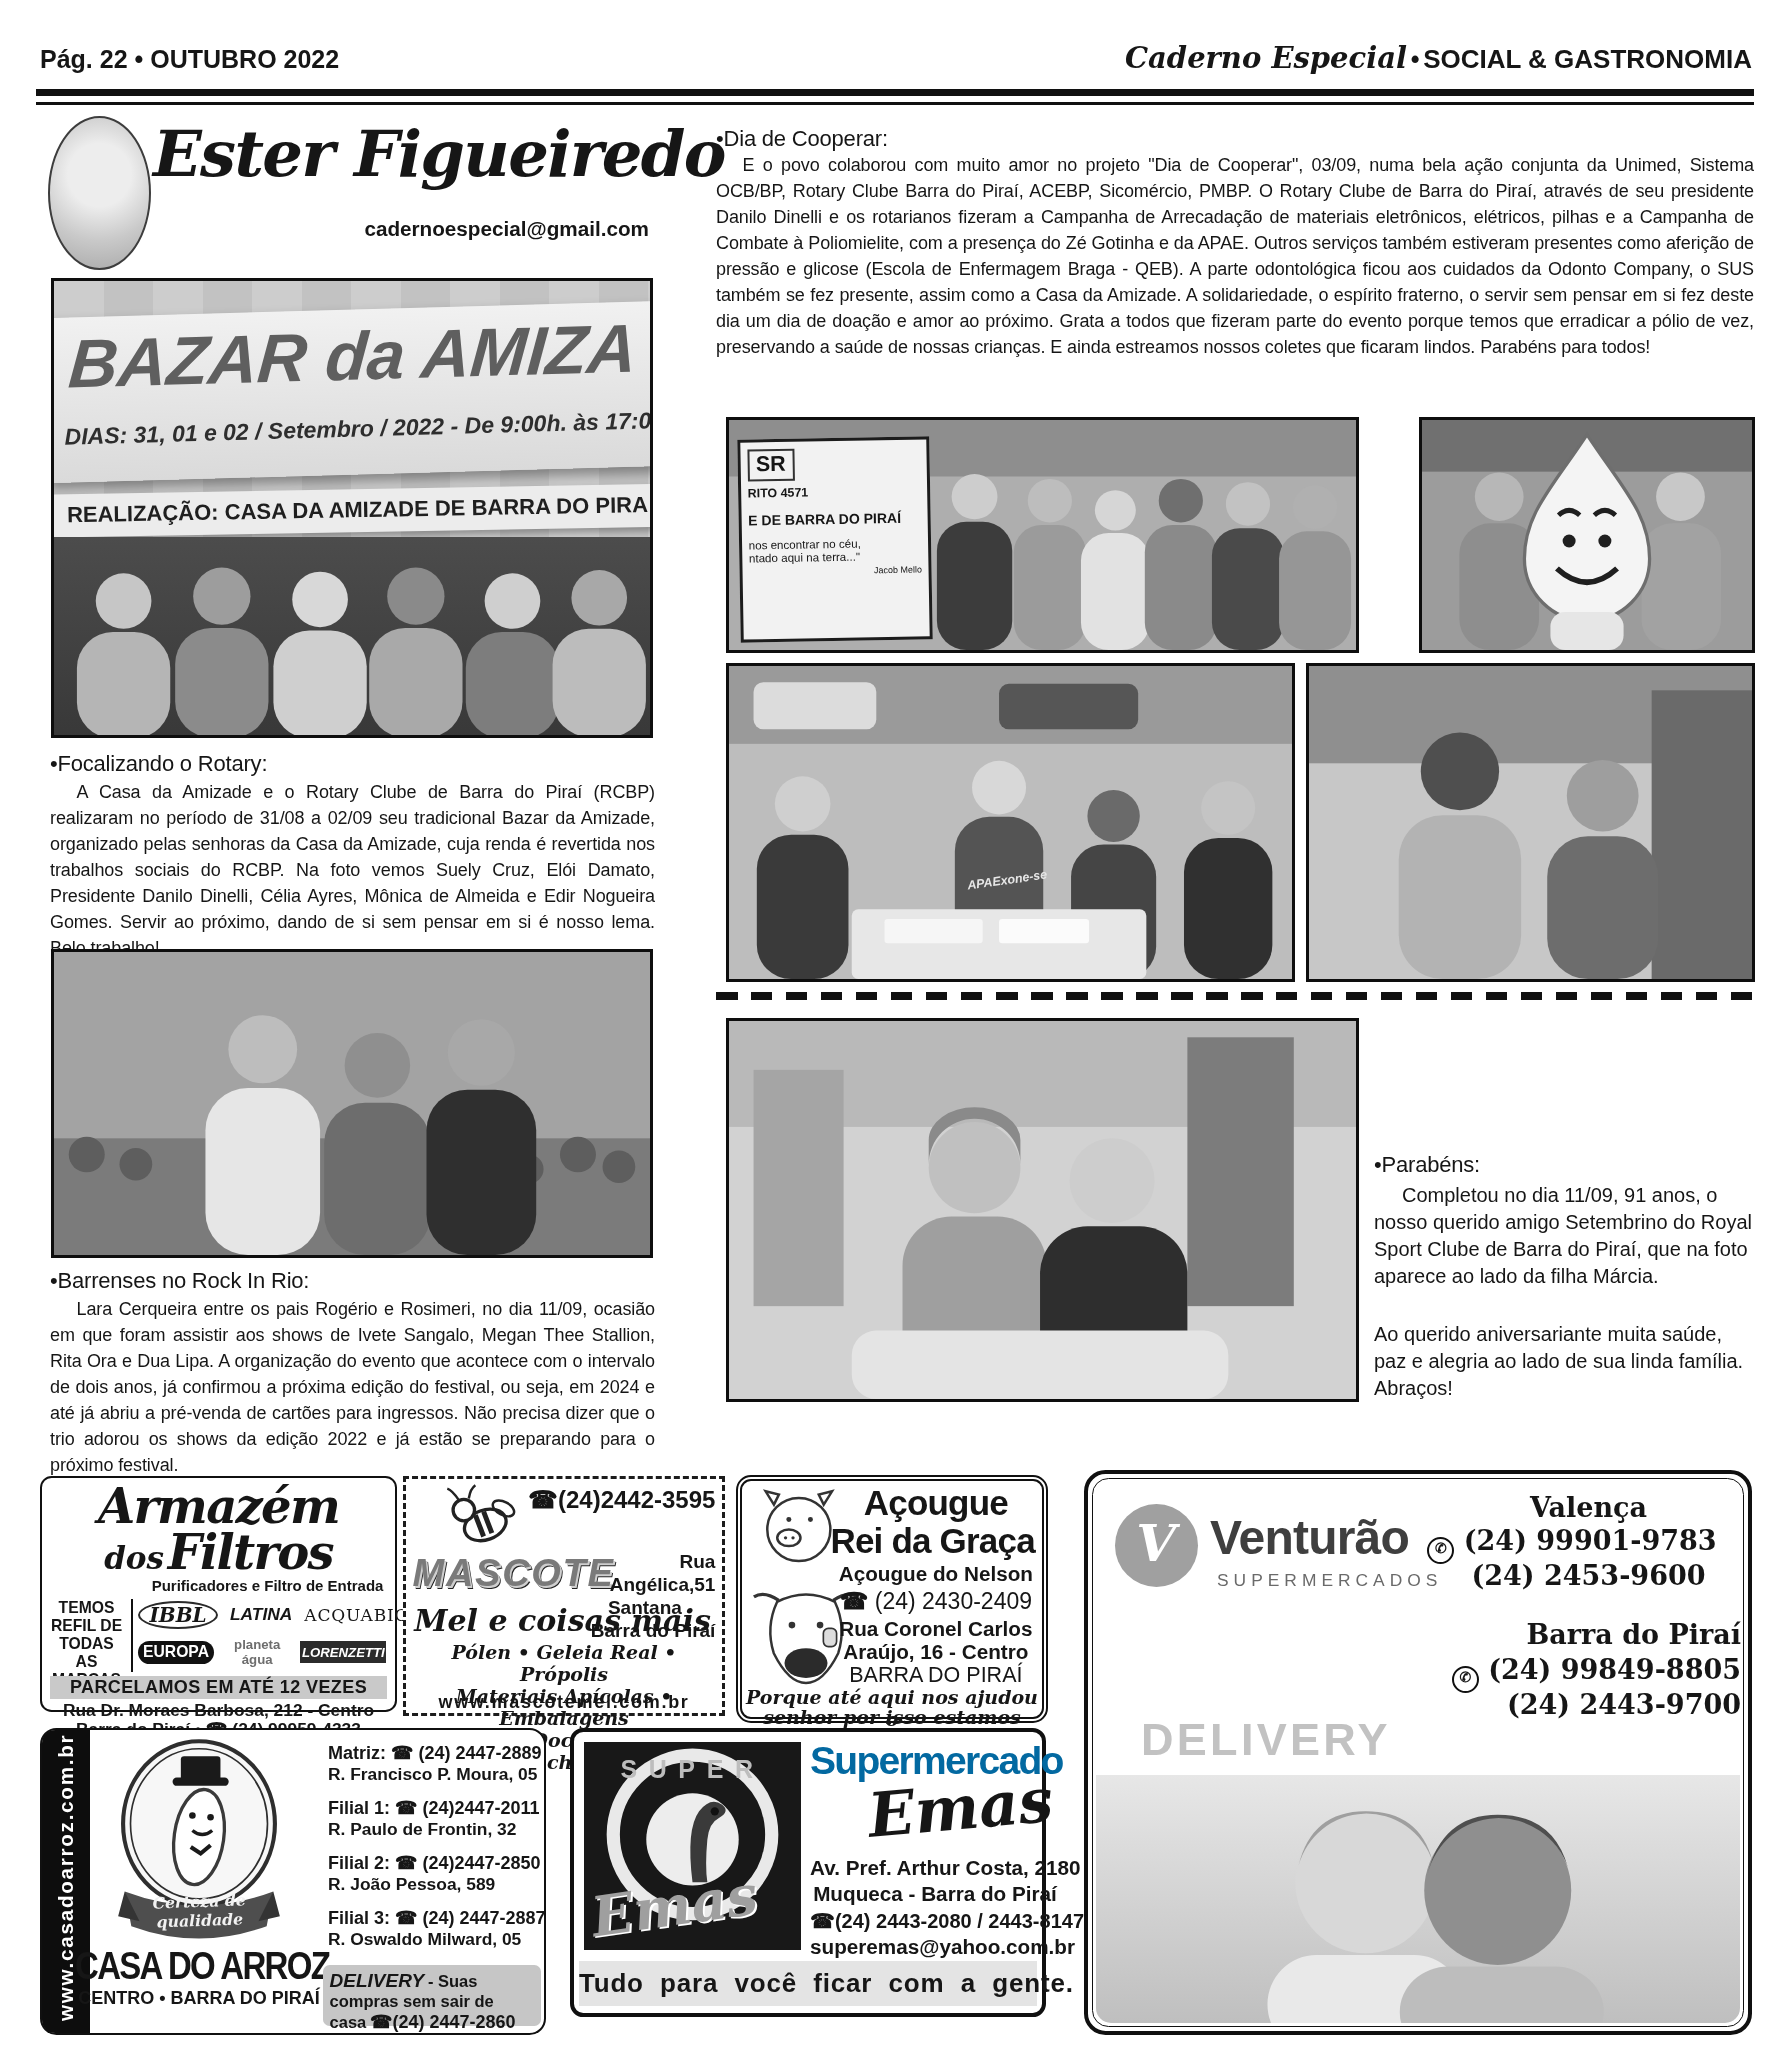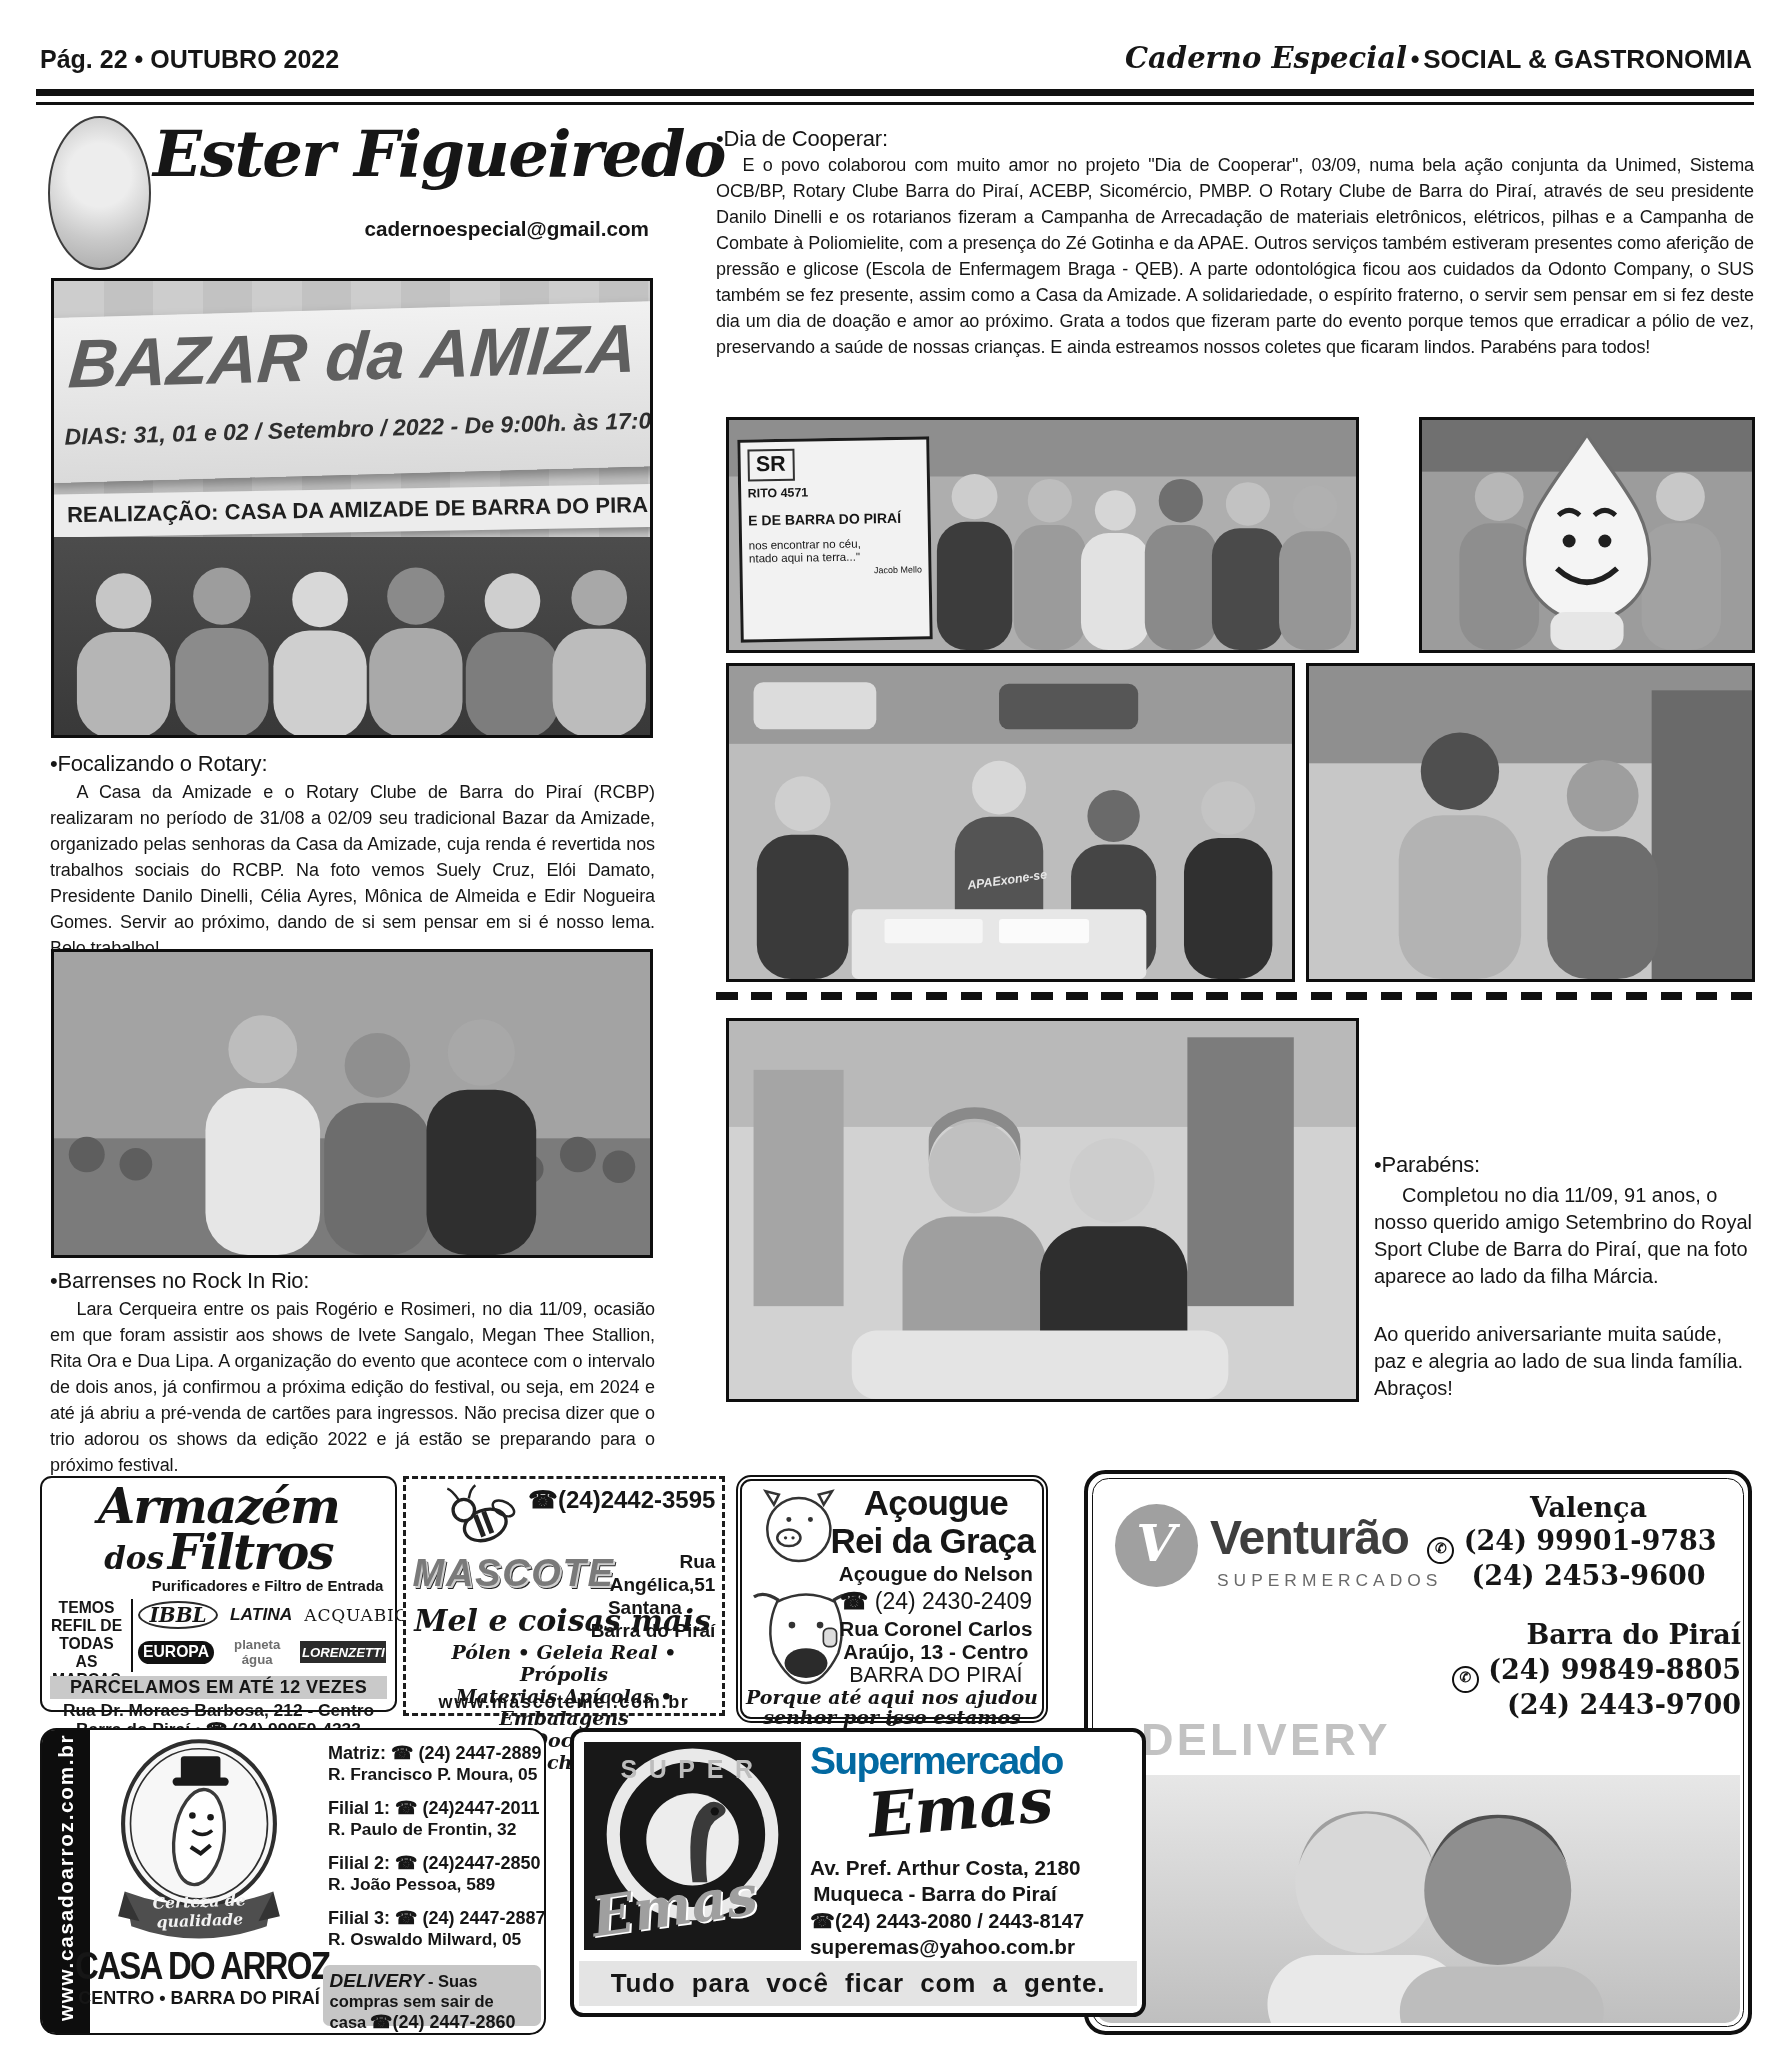--- a/index.html
+++ b/index.html
@@ -269,21 +269,21 @@
       <ellipse cx="75" cy="104" rx="26" ry="18" fill="#2b2b2b"></ellipse>
       <circle cx="58" cy="58" r="4" fill="#333"></circle>
         <circle cx="92" cy="58" r="4" fill="#333"></circle>
       <rect x="96" y="62" width="16" height="22" rx="6" fill="#ddd" stroke="#333" stroke-width="2"></rect>
     </svg>
     <div class="abs bold ctr" style="left:91px;right:3.3px;top:1.7px;font-size:35px;letter-spacing:-0.8px">Açougue</div>
     <div class="abs bold ctr" style="left:83px;right:1.7px;top:40px;font-size:35px;letter-spacing:-0.8px;white-space:nowrap">Rei da Graça</div>
     <div class="abs bold ctr" style="left:91px;right:3.3px;top:81px;font-size:20.7px">Açougue do Nelson</div>
     <div class="abs ctr" style="left:91px;right:3.3px;top:107px;font-size:23px;white-space:nowrap"><span class="bold">☎</span> <span>(24) 2430-2409</span></div>
     <div class="abs bold ctr" style="left:91px;right:3.3px;top:136px;font-size:20.7px;white-space:nowrap">Rua Coronel Carlos</div>
-    <div class="abs bold ctr" style="left:91px;right:3.3px;top:159px;font-size:20.7px;white-space:nowrap">Araújo, 13 - Centro</div>
+    <div class="abs bold ctr" style="left:91px;right:3.3px;top:159px;font-size:20.7px;white-space:nowrap">Araújo, 16 - Centro</div>
     <div class="abs ctr" style="left:91px;right:3.3px;top:182px;font-size:21.5px">BARRA DO PIRAÍ</div>
     <div class="abs script-big ctr" style="left:0;right:0;top:205px;font-size:19px">Porque até aqui nos ajudou o</div>
     <div class="abs script-big ctr" style="left:0;right:0;top:225px;font-size:19px">senhor por isso estamos gratos.</div>
   </div>
 
   <div class="adbox" style="left:1084px;top:1470px;width:668px;height:565px;border:4.1px solid #101010;border-radius:21.5px">
     <div class="abs" style="left:4.1px;top:4.1px;right:4.1px;bottom:4.1px;border:1.7px solid #101010;border-radius:16.5px"></div>
     <div class="abs ctr" style="left:26.5px;top:30px;width:83px;height:83px;border-radius:50%;background:#a0a0a0;color:#fff;font-family:'DejaVu Serif',serif;font-style:italic;font-weight:bold;font-size:51px;line-height:79px">V</div>
     <div class="abs bold" style="left:122px;top:36px;font-size:48px;color:#3f3f3f;letter-spacing:-0.8px">Venturão</div>
     <div class="abs" style="left:129px;top:96px;font-size:17.4px;letter-spacing:5px;color:#6a6a6a">SUPERMERCADOS</div>
@@ -336,21 +336,21 @@
       <div class="branch-l" style="margin-top:11.6px"><span>Filial 3:</span> <span>☎</span> <span>(24) 2447-2887</span></div>
       <div class="branch-a">R. Oswaldo Milward, 05</div>
     </div>
     <div class="abs" style="left:281px;top:235px;width:218px;height:61px;background:#c6c6c6;border-radius:6.6px;padding:5px 6.6px;box-sizing:border-box">
       <span class="bold ital" style="font-size:19px">DELIVERY</span>
       <span class="bold" style="font-size:16.5px">- Suas compras sem sair de casa</span>
       <span class="bold" style="font-size:18px;white-space:nowrap"><span>☎</span><span>(24) 2447-2860</span></span>
     </div>
   </div>
 
-  <div class="adbox" style="left:570px;top:1728px;width:576px;height:289px;border:4.1px solid #101010;border-radius:13.2px">
+  <div class="adbox" style="left:570px;top:1728px;width:476px;height:289px;border:4.1px solid #101010;border-radius:13.2px">
     <div class="abs" style="left:10px;top:10px;width:217px;height:208px;background:#181818;overflow:hidden">
       <svg class="ph-svg" viewBox="0 0 262 252">
         <circle cx="131" cy="112" r="96" fill="none" stroke="#e9e9e9" stroke-width="16"></circle>
         <circle cx="131" cy="118" r="56" fill="#ededed"></circle>
         <path d="M131 170 q-8 -64 8 -86 q14 -18 28 -8 q10 8 -4 16 q-12 6 -14 26 q-3 32 0 52z" fill="#3a3a3a"></path>
         <circle cx="158" cy="84" r="5" fill="#111"></circle>
       </svg>
       <div class="abs bold ctr" style="left:0;top:13.2px;width:100%;font-size:25px;color:#bdbdbd;letter-spacing:11.6px">SUPER</div>
       <div class="abs script-big" style="left:6.6px;top:131px;font-size:55px;color:#9f9f9f;text-shadow:1.7px 1.7px 0 #fff;transform:rotate(-8deg)">Emas</div>
     </div>

